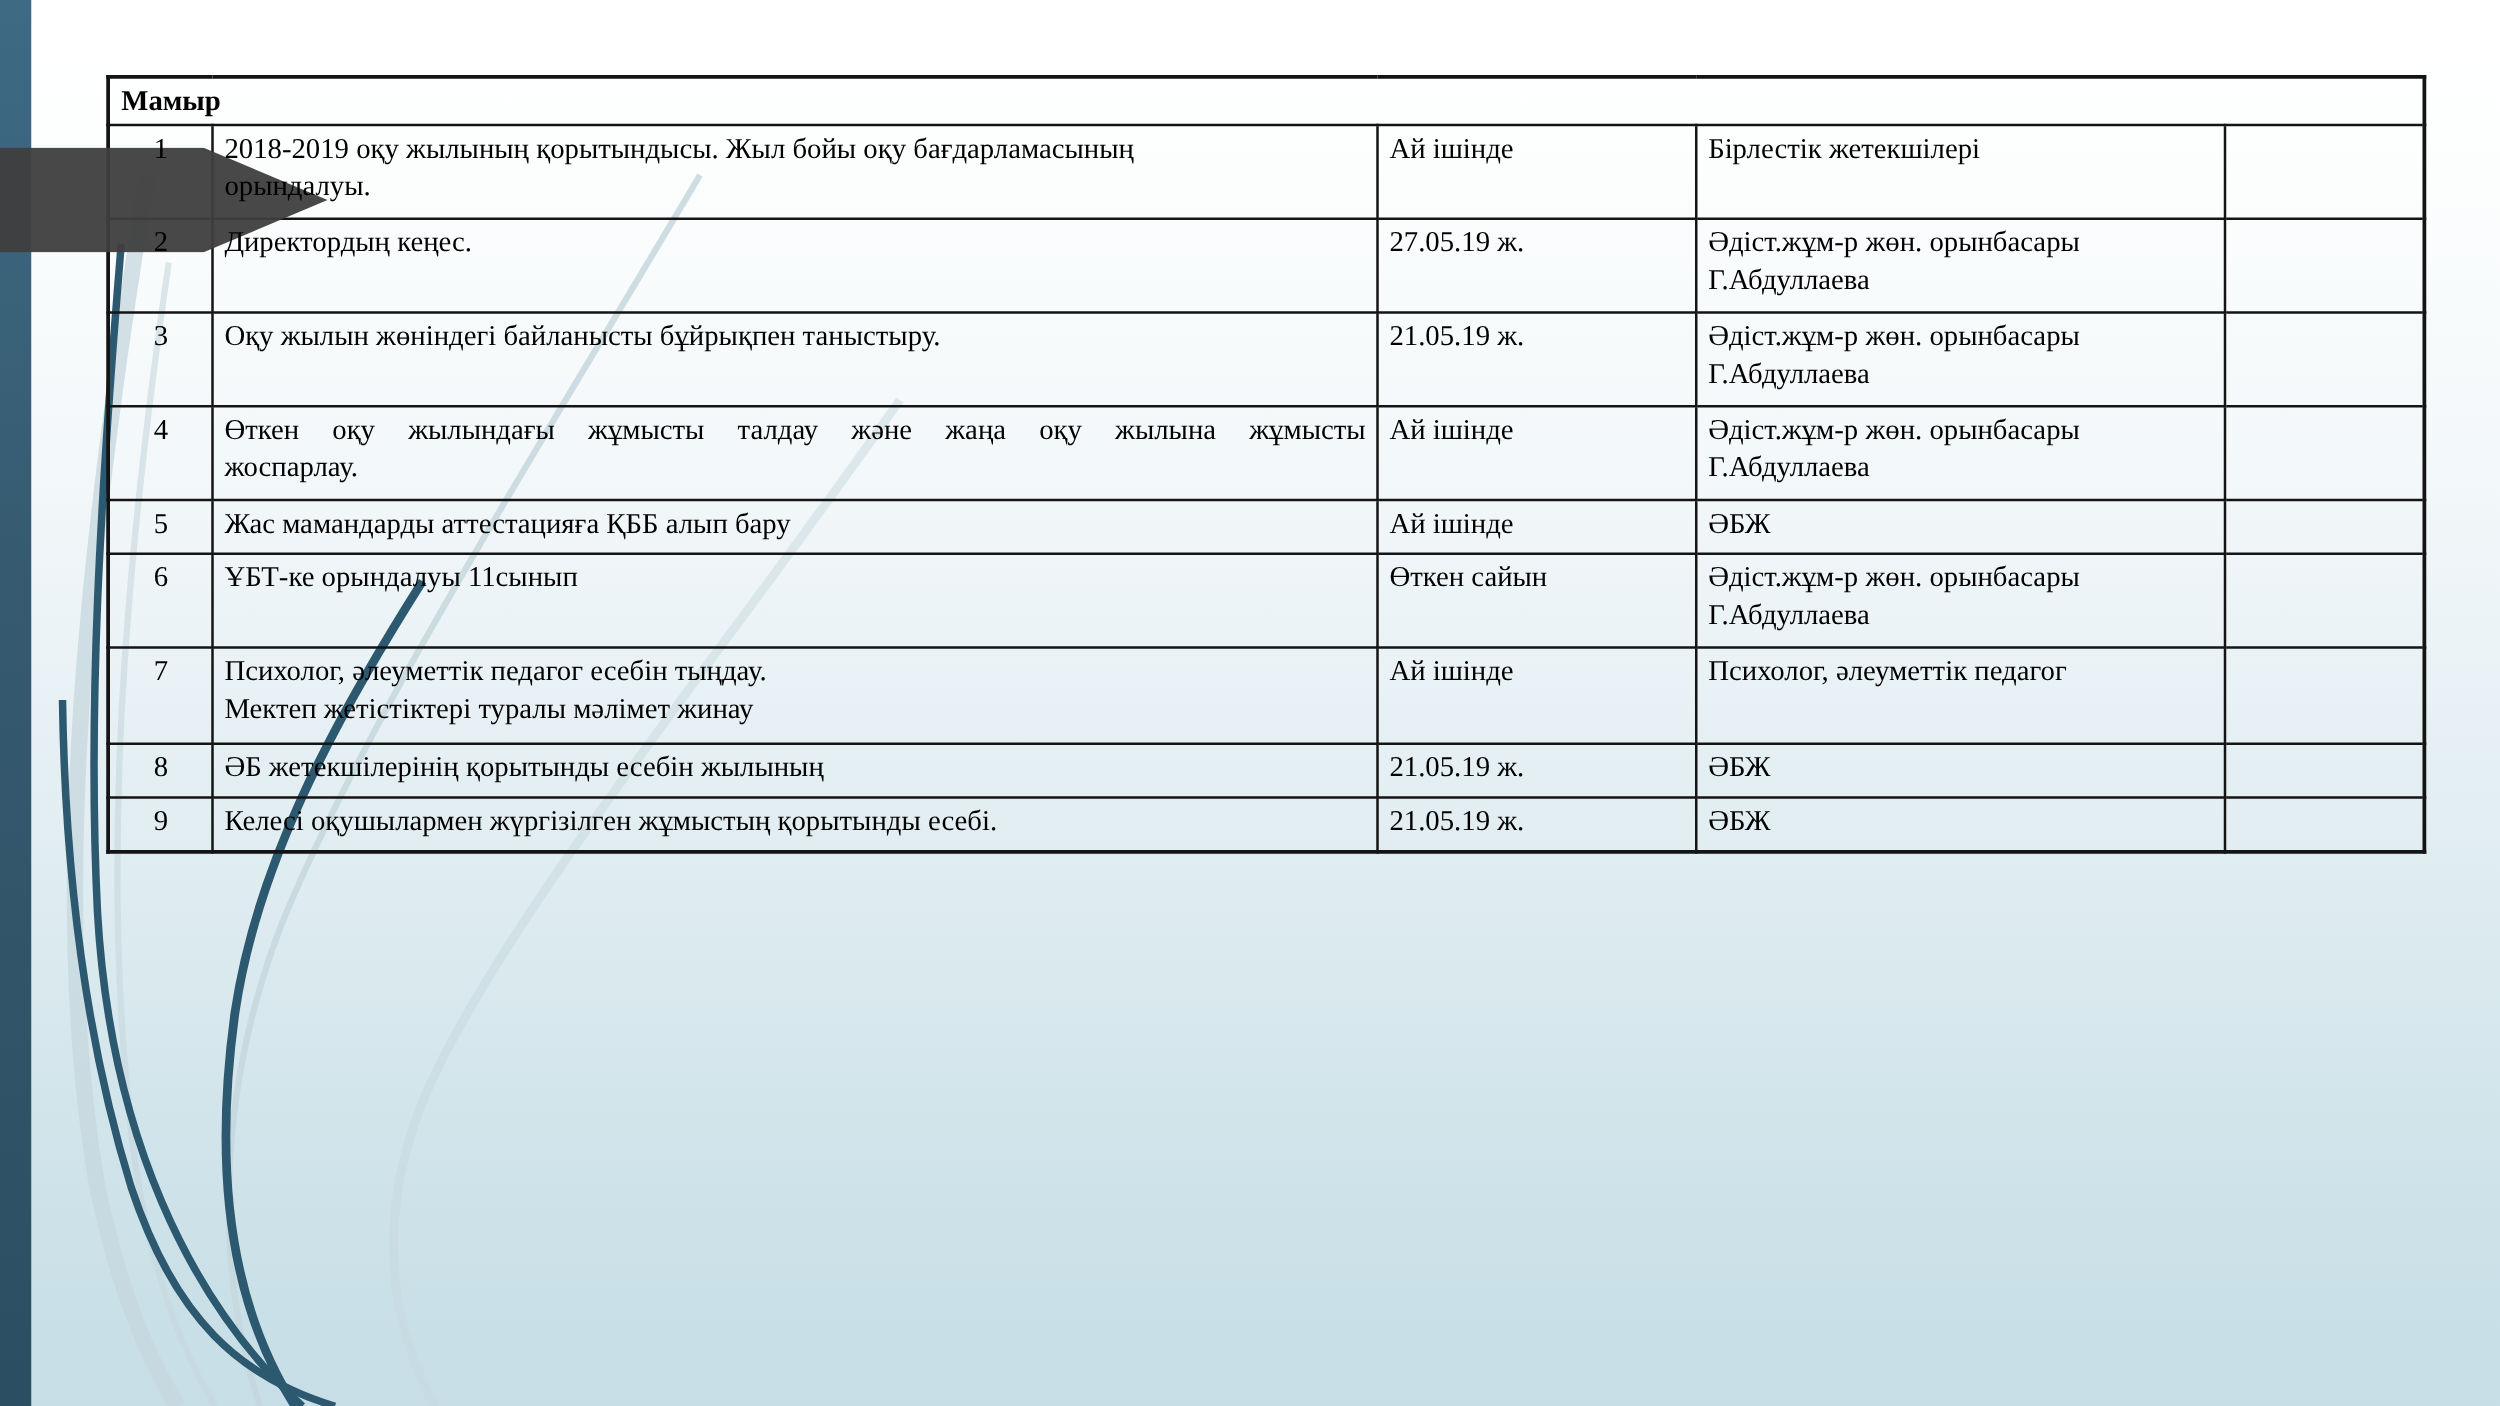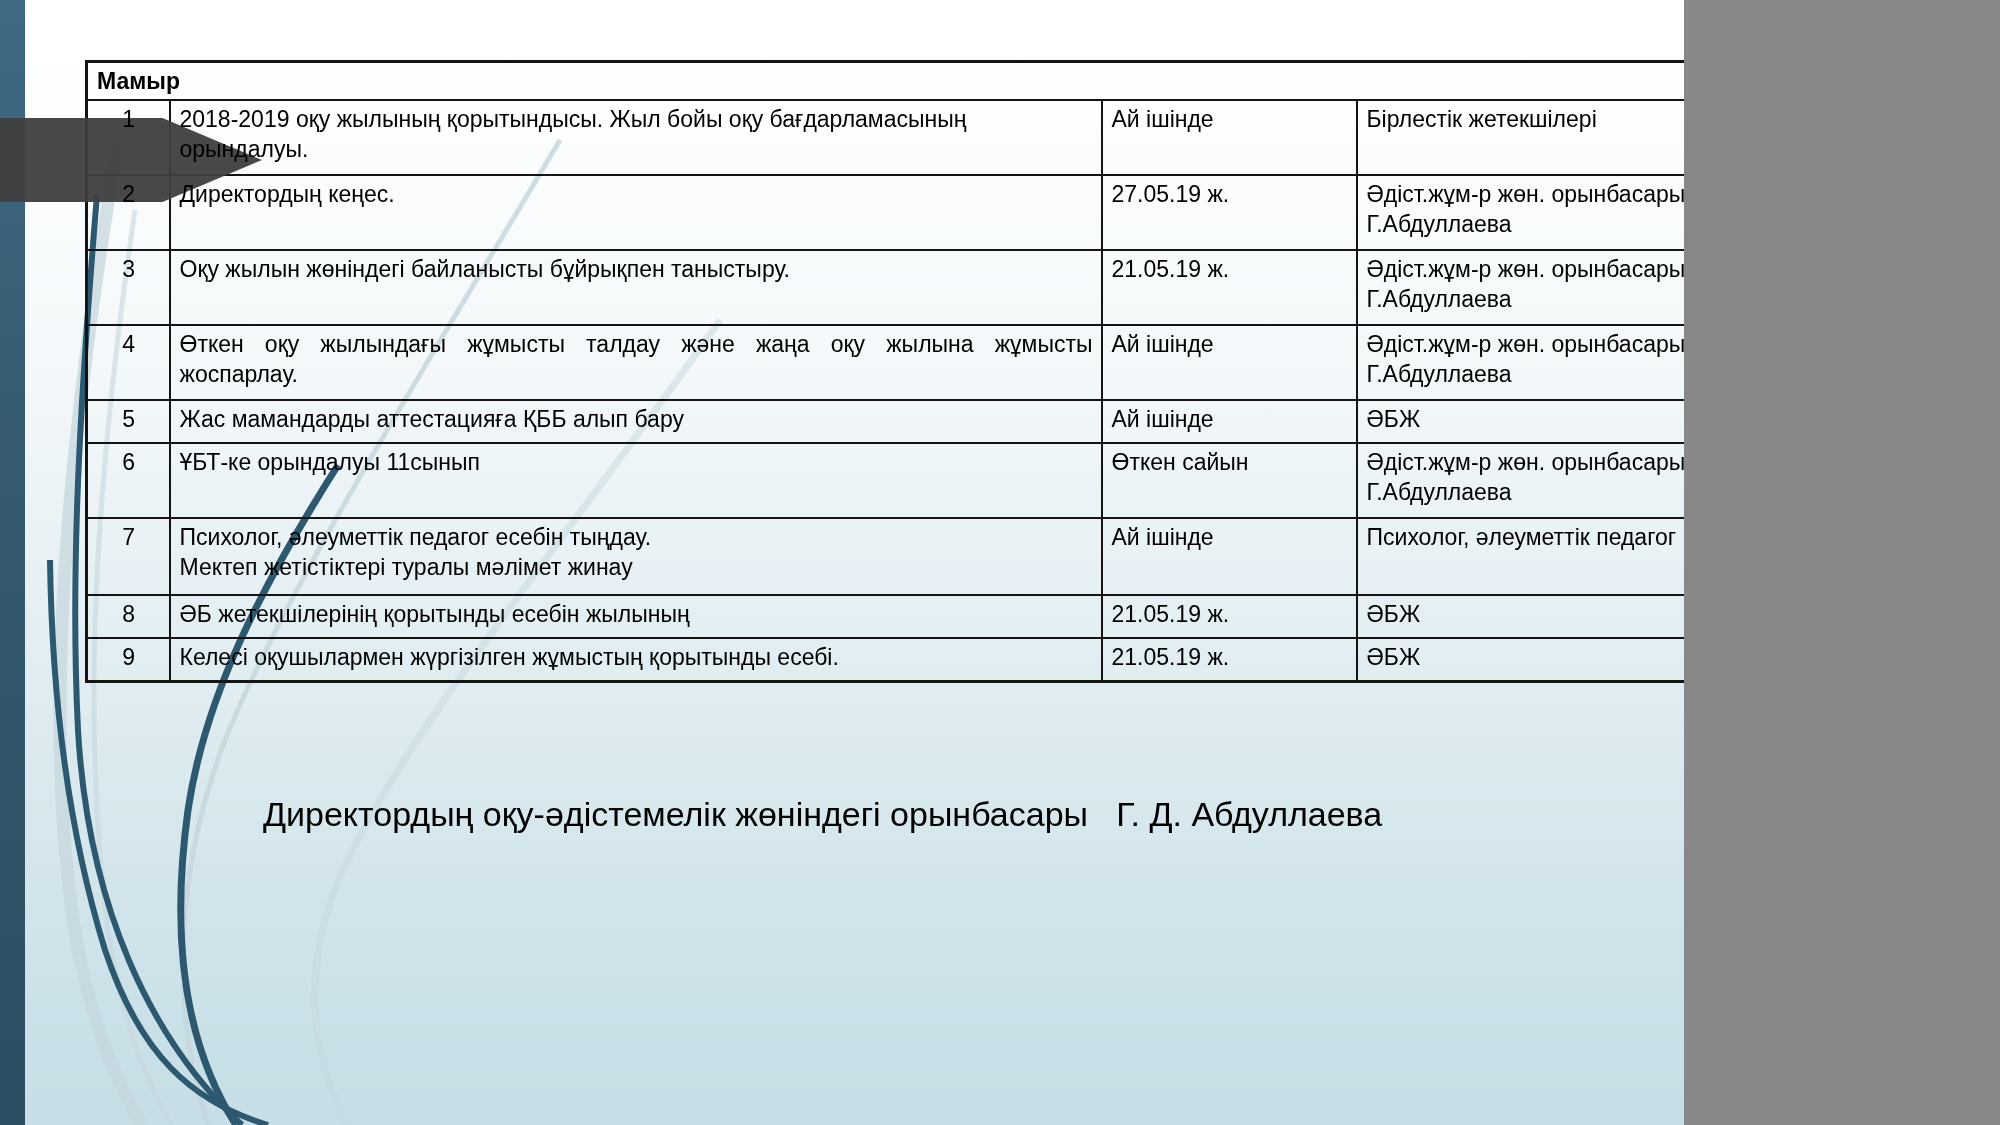--- a/index.html
+++ b/index.html
@@ -1,21 +1,21 @@
 <!DOCTYPE html>
 <html style="--accent-bar: #35596e; --arrow: #3e3e3e; --curve-dark: #2c5970; --curve-light: #c6d7dd; --table-border: #141414; --background-top: #ffffff; --background-bottom: #c7dee6;"><head>
 <meta charset="utf-8">
 <style>
   html,body{margin:0;padding:0;background:#888;}
   .slide{
     position:relative;
-    width:1684px;height:1125px;
+    width:2000px;height:1125px;
     overflow:hidden;
     background:linear-gradient(180deg,#ffffff 0%,#fdfefe 10%,#f2f7f9 35%,#ddebf0 65%,#cde2e9 85%,#c7dee6 100%);
-    font-family:Liberation Sans, sans-serif;
+    font-family:Liberation Serif, serif;
     color:#000;
   }
   
   .left-bar{
     position:absolute;left:0;top:0;width:25px;height:1125px;
     background:linear-gradient(180deg,#3e6a84 0%,#35596e 45%,#2c4e62 100%);
   }
   
   .curves{position:absolute;left:0;top:0;width:2000px;height:1125px;}
   
@@ -242,15 +242,14 @@
         <td>
               <span class="cellin"></span>
             </td>
       </tr>
     </tbody>
       </table>
   </div>
 
   <div class="arrow"></div>
 
-  <div class="signature">Директордың оқу-әдістемелік жөніндегі орынбасары   Г. Д. Абдуллаева</div>
 
 </div>
 
 </body></html>

